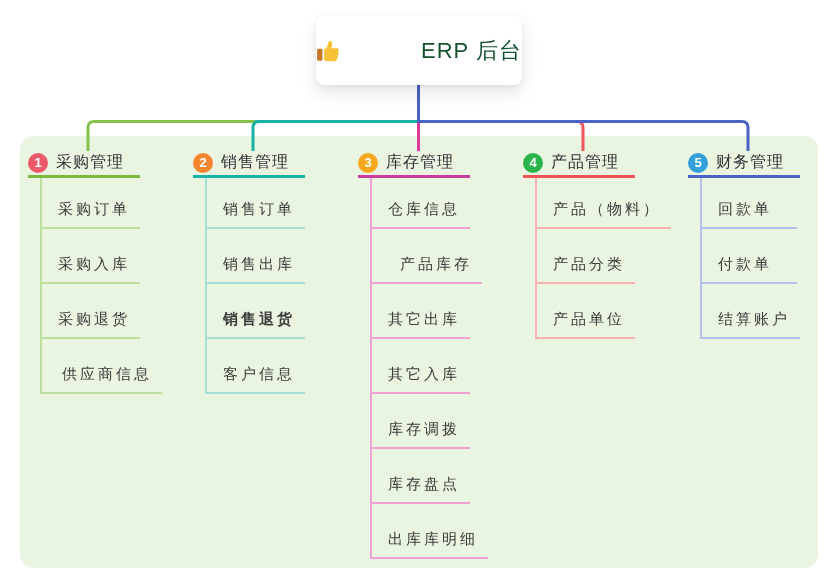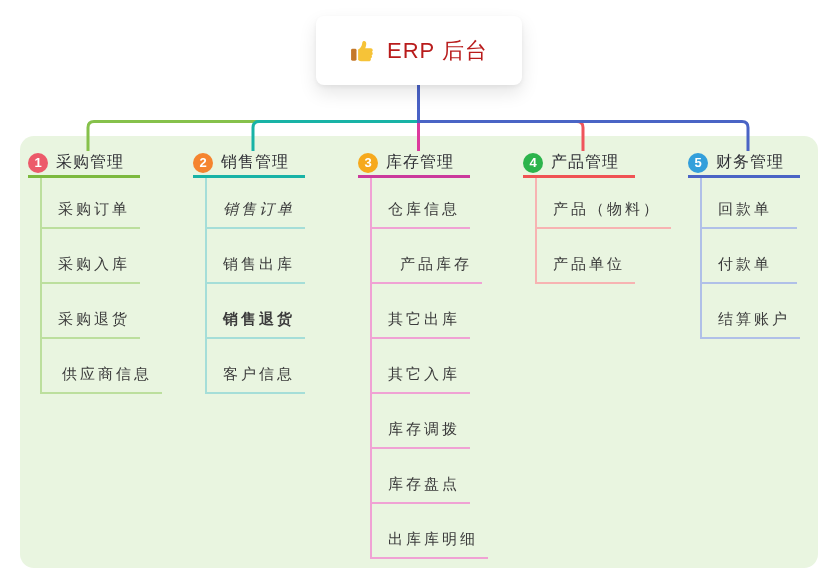--- a/index.html
+++ b/index.html
@@ -8,22 +8,22 @@
   .canvas{position:absolute;left:0;top:0;width:839px;height:588px;}
 
   
   .panel{position:absolute;left:20px;top:136px;width:798px;height:432px;
          background:#e9f5e0;border-radius:14px;}
 
   
   .root-node{position:absolute;left:316px;top:16px;width:206px;height:69px;
              background:#fff;border-radius:8px;
              box-shadow:0 2px 4px rgba(0,0,0,.05),0 8px 18px rgba(0,0,0,.10);
-             display:flex;align-items:center;justify-content:center;gap:11px;
-             font-size:22px;color:#b91c1c;letter-spacing:1px;z-index:3;}
+             display:flex;align-items:center;justify-content:space-between;gap:11px;
+             font-size:22px;color:#14532d;letter-spacing:1px;z-index:3;}
   .root-node svg{display:block;}
 
   
   svg.connectors{position:absolute;left:0;top:0;width:839px;height:588px;
                  pointer-events:none;z-index:2;}
 
   
   .branch{position:absolute;top:14px;width:112px;}
   .hdr{display:flex;align-items:center;gap:8px;height:25px;width:112px;
        border-bottom:3px solid #000;font-size:16px;color:#303036;}
@@ -80,21 +80,21 @@
           <div class="child" style="border-bottom-color: rgb(188, 223, 157);">采购退货</div>
           <div class="child" style="border-bottom-color: rgb(188, 223, 157); padding-left: 20px;">供应商信息</div>
         </div>
       </div>
       <div class="branch" style="left: 173px;">
         <div class="hdr" style="border-bottom-color: rgb(24, 179, 166);">
           <span class="badge" style="background: rgb(245, 132, 47);">2</span>
           <span class="blabel">销售管理</span>
         </div>
         <div class="children" style="border-left-color: rgb(165, 222, 216);">
-          <div class="child" style="border-bottom-color: rgb(165, 222, 216); font-style: italic;">销售订单</div>
+          <div class="child" style="border-bottom-color: rgb(165, 222, 216);">销售订单</div>
           <div class="child" style="border-bottom-color: rgb(165, 222, 216);">销售出库</div>
           <div class="child" style="border-bottom-color: rgb(165, 222, 216); font-weight: bold;">销售退货</div>
           <div class="child" style="border-bottom-color: rgb(165, 222, 216);">客户信息</div>
         </div>
       </div>
       <div class="branch" style="left: 338px;">
         <div class="hdr" style="border-bottom-color: rgb(203, 58, 156);">
           <span class="badge" style="background: rgb(246, 169, 28);">3</span>
           <span class="blabel">库存管理</span>
         </div>
@@ -108,20 +108,21 @@
           <div class="child" style="border-bottom-color: rgb(240, 162, 212);">出库库明细</div>
         </div>
       </div>
       <div class="branch" style="left: 503px;">
         <div class="hdr" style="border-bottom-color: rgb(240, 83, 84);">
           <span class="badge" style="background: rgb(44, 180, 76);">4</span>
           <span class="blabel">产品管理</span>
         </div>
         <div class="children" style="border-left-color: rgb(247, 179, 178);">
           <div class="child" style="border-bottom-color: rgb(247, 179, 178);">产品（物料）</div>
+          <div class="child" style="border-bottom-color: rgb(247, 179, 178);">产品分类</div>
           <div class="child" style="border-bottom-color: rgb(247, 179, 178);">产品单位</div>
         </div>
       </div>
       <div class="branch" style="left: 668px;">
         <div class="hdr" style="border-bottom-color: rgb(74, 100, 197);">
           <span class="badge" style="background: rgb(51, 159, 219);">5</span>
           <span class="blabel">财务管理</span>
         </div>
         <div class="children" style="border-left-color: rgb(176, 192, 232);">
           <div class="child" style="border-bottom-color: rgb(176, 192, 232);">回款单</div>

